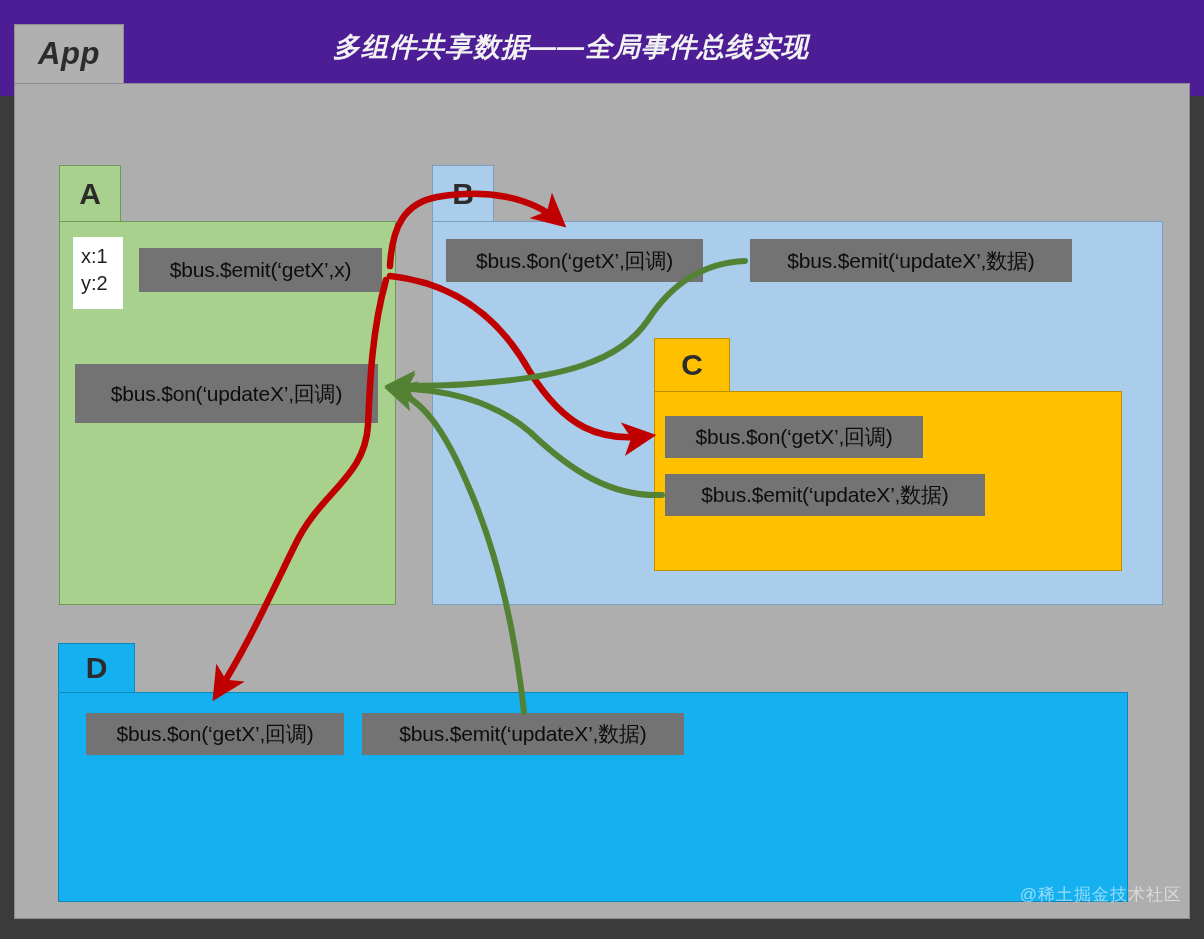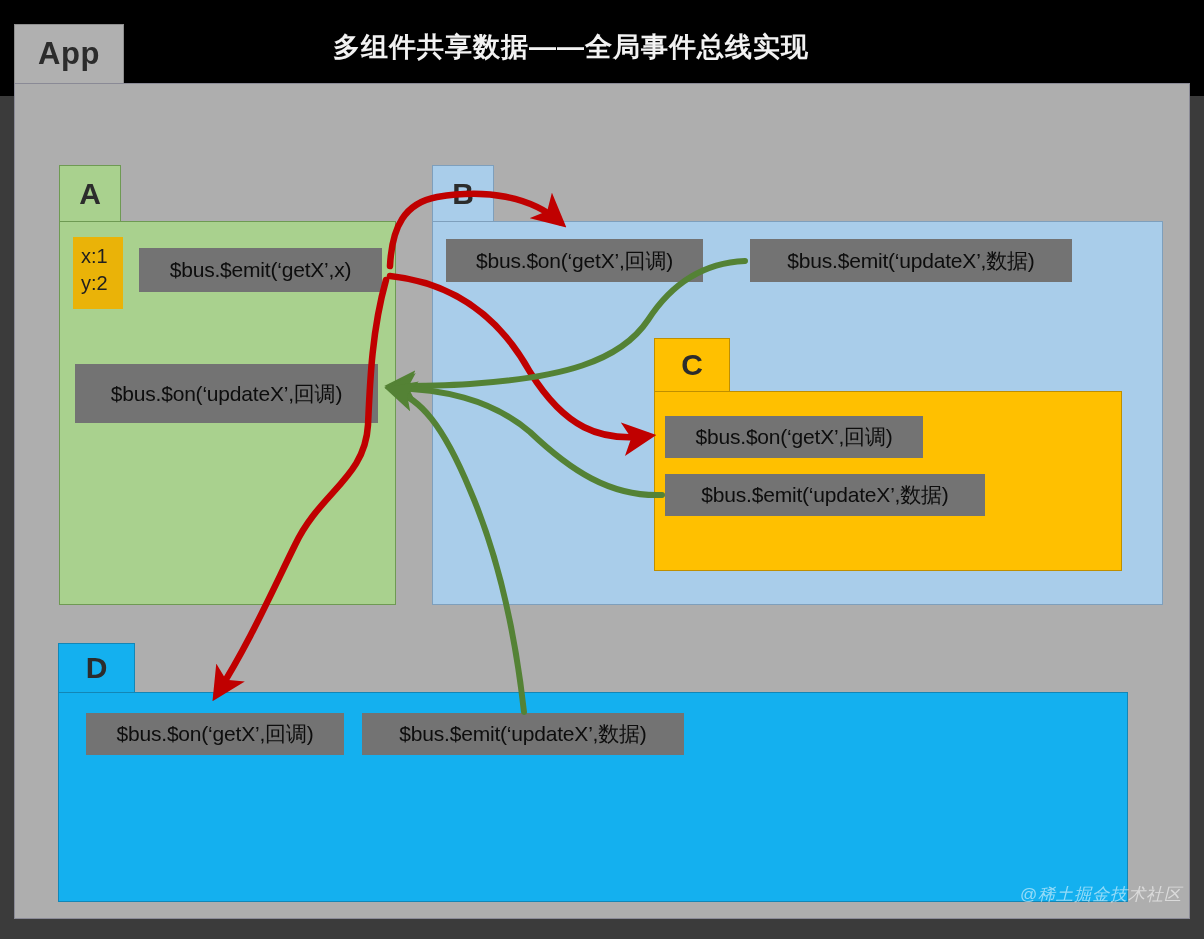--- a/index.html
+++ b/index.html
@@ -17,21 +17,22 @@
     height: 939px;
     background: #3b3b3b;
     overflow: hidden;
   }
 
   
   #title-bar {
     position: absolute;
     left: 0; top: 0;
     width: 1204px; height: 96px;
-    background: #000000;
+    background: #4c1d95;
+    font-style: italic;
   }
   #app-tab {
     position: absolute;
     left: 14px; top: 24px;
     width: 110px; height: 60px;
     background: #b0b0b0;
     border: 1px solid #8e8e8e;
     display: flex; align-items: center; justify-content: center;
   }
   #app-tab-label {
@@ -84,21 +85,21 @@
   #comp-a-body {
     left: 59px; top: 221px;
     width: 337px; height: 384px;
     background: #a9d18e;
     border: 1px solid #6e9a53;
   }
   #a-state-box {
     position: absolute;
     left: 73px; top: 237px;
     width: 50px; height: 72px;
-    background: #eab308;
+    background: #ffffff;
     padding: 6px 0 0 8px;
     line-height: 1.35;
     font-size: 20px;
     color: #1f1f1f;
   }
   #a-emit-box {
     position: absolute;
     left: 139px; top: 248px;
     width: 243px; height: 44px;
   }
@@ -200,21 +201,20 @@
     pointer-events: none;
   }
 
   
   #watermark {
     position: absolute;
     right: 22px; bottom: 33px;
     font-size: 17px;
     color: rgba(255,255,255,0.55);
     letter-spacing: 1px;
-    font-style: italic;
   }
 </style>
 </head>
 <body>
 
 <div id="canvas">
 
   <div id="title-bar">
     <div id="app-tab">
       <span id="app-tab-label">App</span>

